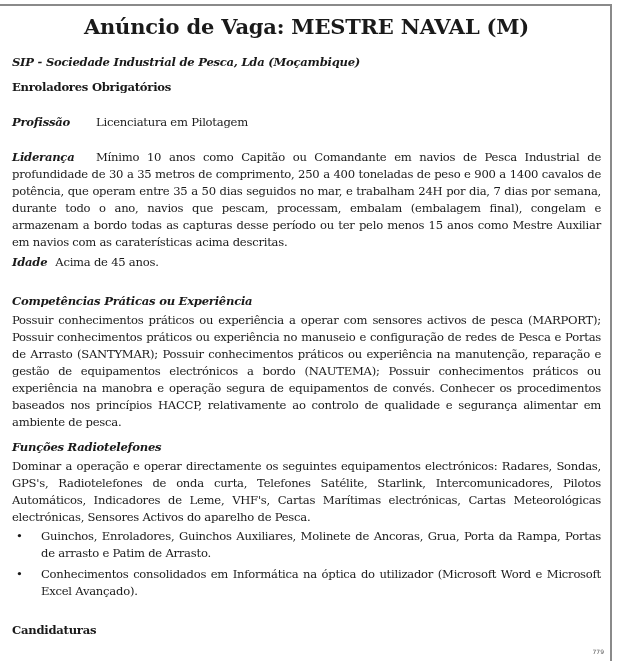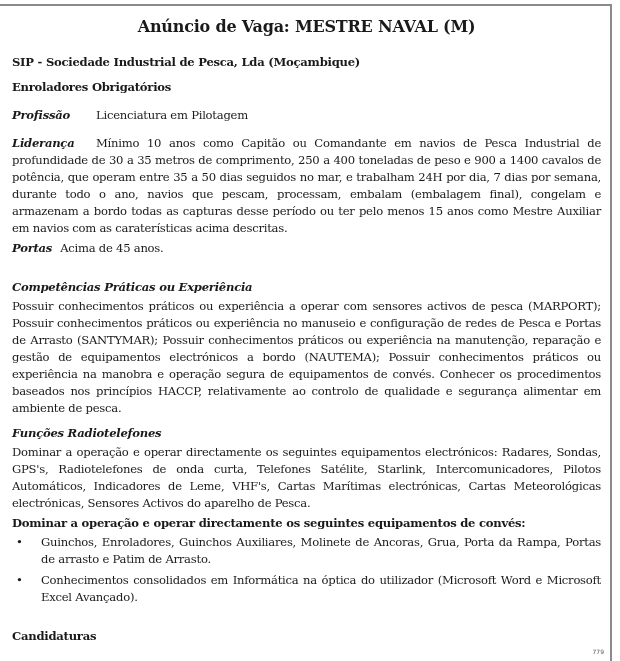--- a/index.html
+++ b/index.html
@@ -2,28 +2,28 @@
 <html><head>
 <meta charset="utf-8">
 <style>
   html, body { margin: 0; padding: 0; background: #ffffff; }
   body { width: 620px; height: 661px; overflow: hidden; position: relative;
          font-family: "DejaVu Serif", "Liberation Serif", serif; color: #1a1a1a; }
   .frame { position: absolute; left: 0; top: 4px; width: 612px; height: 657px;
            border-top: 2px solid #8a8a8a; border-right: 2px solid #8a8a8a; box-sizing: border-box; }
   .content { position: absolute; left: 12px; top: 14px; width: 589px; font-size: 11.6px; line-height: 17px;
              letter-spacing: -0.25px; }
-  h1 { margin: 0 0 14px 0; text-align: center; font-size: 16px; line-height: 26px; font-weight: bold;
+  h1 { margin: 0 0 14px 0; text-align: center; font-size: 21px; line-height: 26px; font-weight: bold;
        letter-spacing: -0.2px; }
-  .company { font-weight: bold; }
+  .company { font-weight: bold; font-style: italic; }
   p { margin: 0; }
   .just { text-align: justify; }
   .section-title { font-weight: bold; margin-top: 8px; }
   .section-title.it { font-style: italic; }
-  .req-row { margin-top: 11px; }
+  .req-row { margin-top: 18px; }
   .req-label { font-weight: bold; font-style: italic; display: inline-block; }
   .lbl-w { width: 84px; }
   .lbl-id { width: auto; margin-right: 8px; }
   ul { margin: 2px 0 0 0; padding: 0; list-style: none; }
   li { position: relative; padding-left: 29px; text-align: justify; margin-bottom: 4px; }
   li .bullet { position: absolute; left: 4px; top: 0; }
   .page-num { position: absolute; right: 16px; bottom: 6px; font-family: "DejaVu Sans", sans-serif;
               font-size: 6px; color: #555; }
   .gap10 { margin-top: 22px; }
 </style>
@@ -39,30 +39,29 @@
 
   <p class="section-title">Enroladores Obrigatórios</p>
 
   <p class="req-row just">
     <span class="req-label lbl-w">Profissão</span><span>Licenciatura em Pilotagem</span>
   </p>
   <p class="req-row just">
     <span class="req-label lbl-w">Liderança</span><span>Mínimo 10 anos como Capitão ou Comandante em navios de Pesca Industrial de profundidade de 30 a 35 metros de comprimento, 250 a 400 toneladas de peso e 900 a 1400 cavalos de potência, que operam entre 35 a 50 dias seguidos no mar, e trabalham 24H por dia, 7 dias por semana, durante todo o ano, navios que pescam, processam, embalam (embalagem final), congelam e armazenam a bordo todas as capturas desse período ou ter pelo menos 15 anos como Mestre Auxiliar em navios com as caraterísticas acima descritas.</span>
   </p>
   <p class="req-row" style="margin-top:3px">
-    <span class="req-label lbl-id">Portas</span><span>Acima de 45 anos.</span>
+    <span class="req-label lbl-id">Idade</span><span>Acima de 45 anos.</span>
   </p>
 
   <p class="section-title it gap10">Competências Práticas ou Experiência</p>
   <p class="just" style="margin-top:2px">Possuir conhecimentos práticos ou experiência a operar com sensores activos de pesca (MARPORT); Possuir conhecimentos práticos ou experiência no manuseio e configuração de redes de Pesca e Portas de Arrasto (SANTYMAR); Possuir conhecimentos práticos ou experiência na manutenção, reparação e gestão de equipamentos electrónicos a bordo (NAUTEMA); Possuir conhecimentos práticos ou experiência na manobra e operação segura de equipamentos de convés. Conhecer os procedimentos baseados nos princípios HACCP, relativamente ao controlo de qualidade e segurança alimentar em ambiente de pesca.</p>
 
   <p class="section-title it">Funções Radiotelefones</p>
   <p class="just" style="margin-top:2px">Dominar a operação e operar directamente os seguintes equipamentos electrónicos: Radares, Sondas, GPS's, Radiotelefones de onda curta, Telefones Satélite, Starlink, Intercomunicadores, Pilotos Automáticos, Indicadores de Leme, VHF's, Cartas Marítimas electrónicas, Cartas Meteorológicas electrónicas, Sensores Activos do aparelho de Pesca.</p>
 
-  <p class="section-title" style="margin-top:3px">Dominar a operação e operar directamente os seguintes equipamentos de convés:</p>
   <ul>
     <li><span class="bullet">•</span><span>Guinchos, Enroladores, Guinchos Auxiliares, Molinete de Ancoras, Grua, Porta da Rampa, Portas de arrasto e Patim de Arrasto.</span></li>
     <li><span class="bullet">•</span><span>Conhecimentos consolidados em Informática na óptica do utilizador (Microsoft Word e Microsoft Excel Avançado).</span></li>
   </ul>
 
   <p class="section-title gap10">Candidaturas</p>
 
 </div>
 
 <div class="page-num">779</div>

